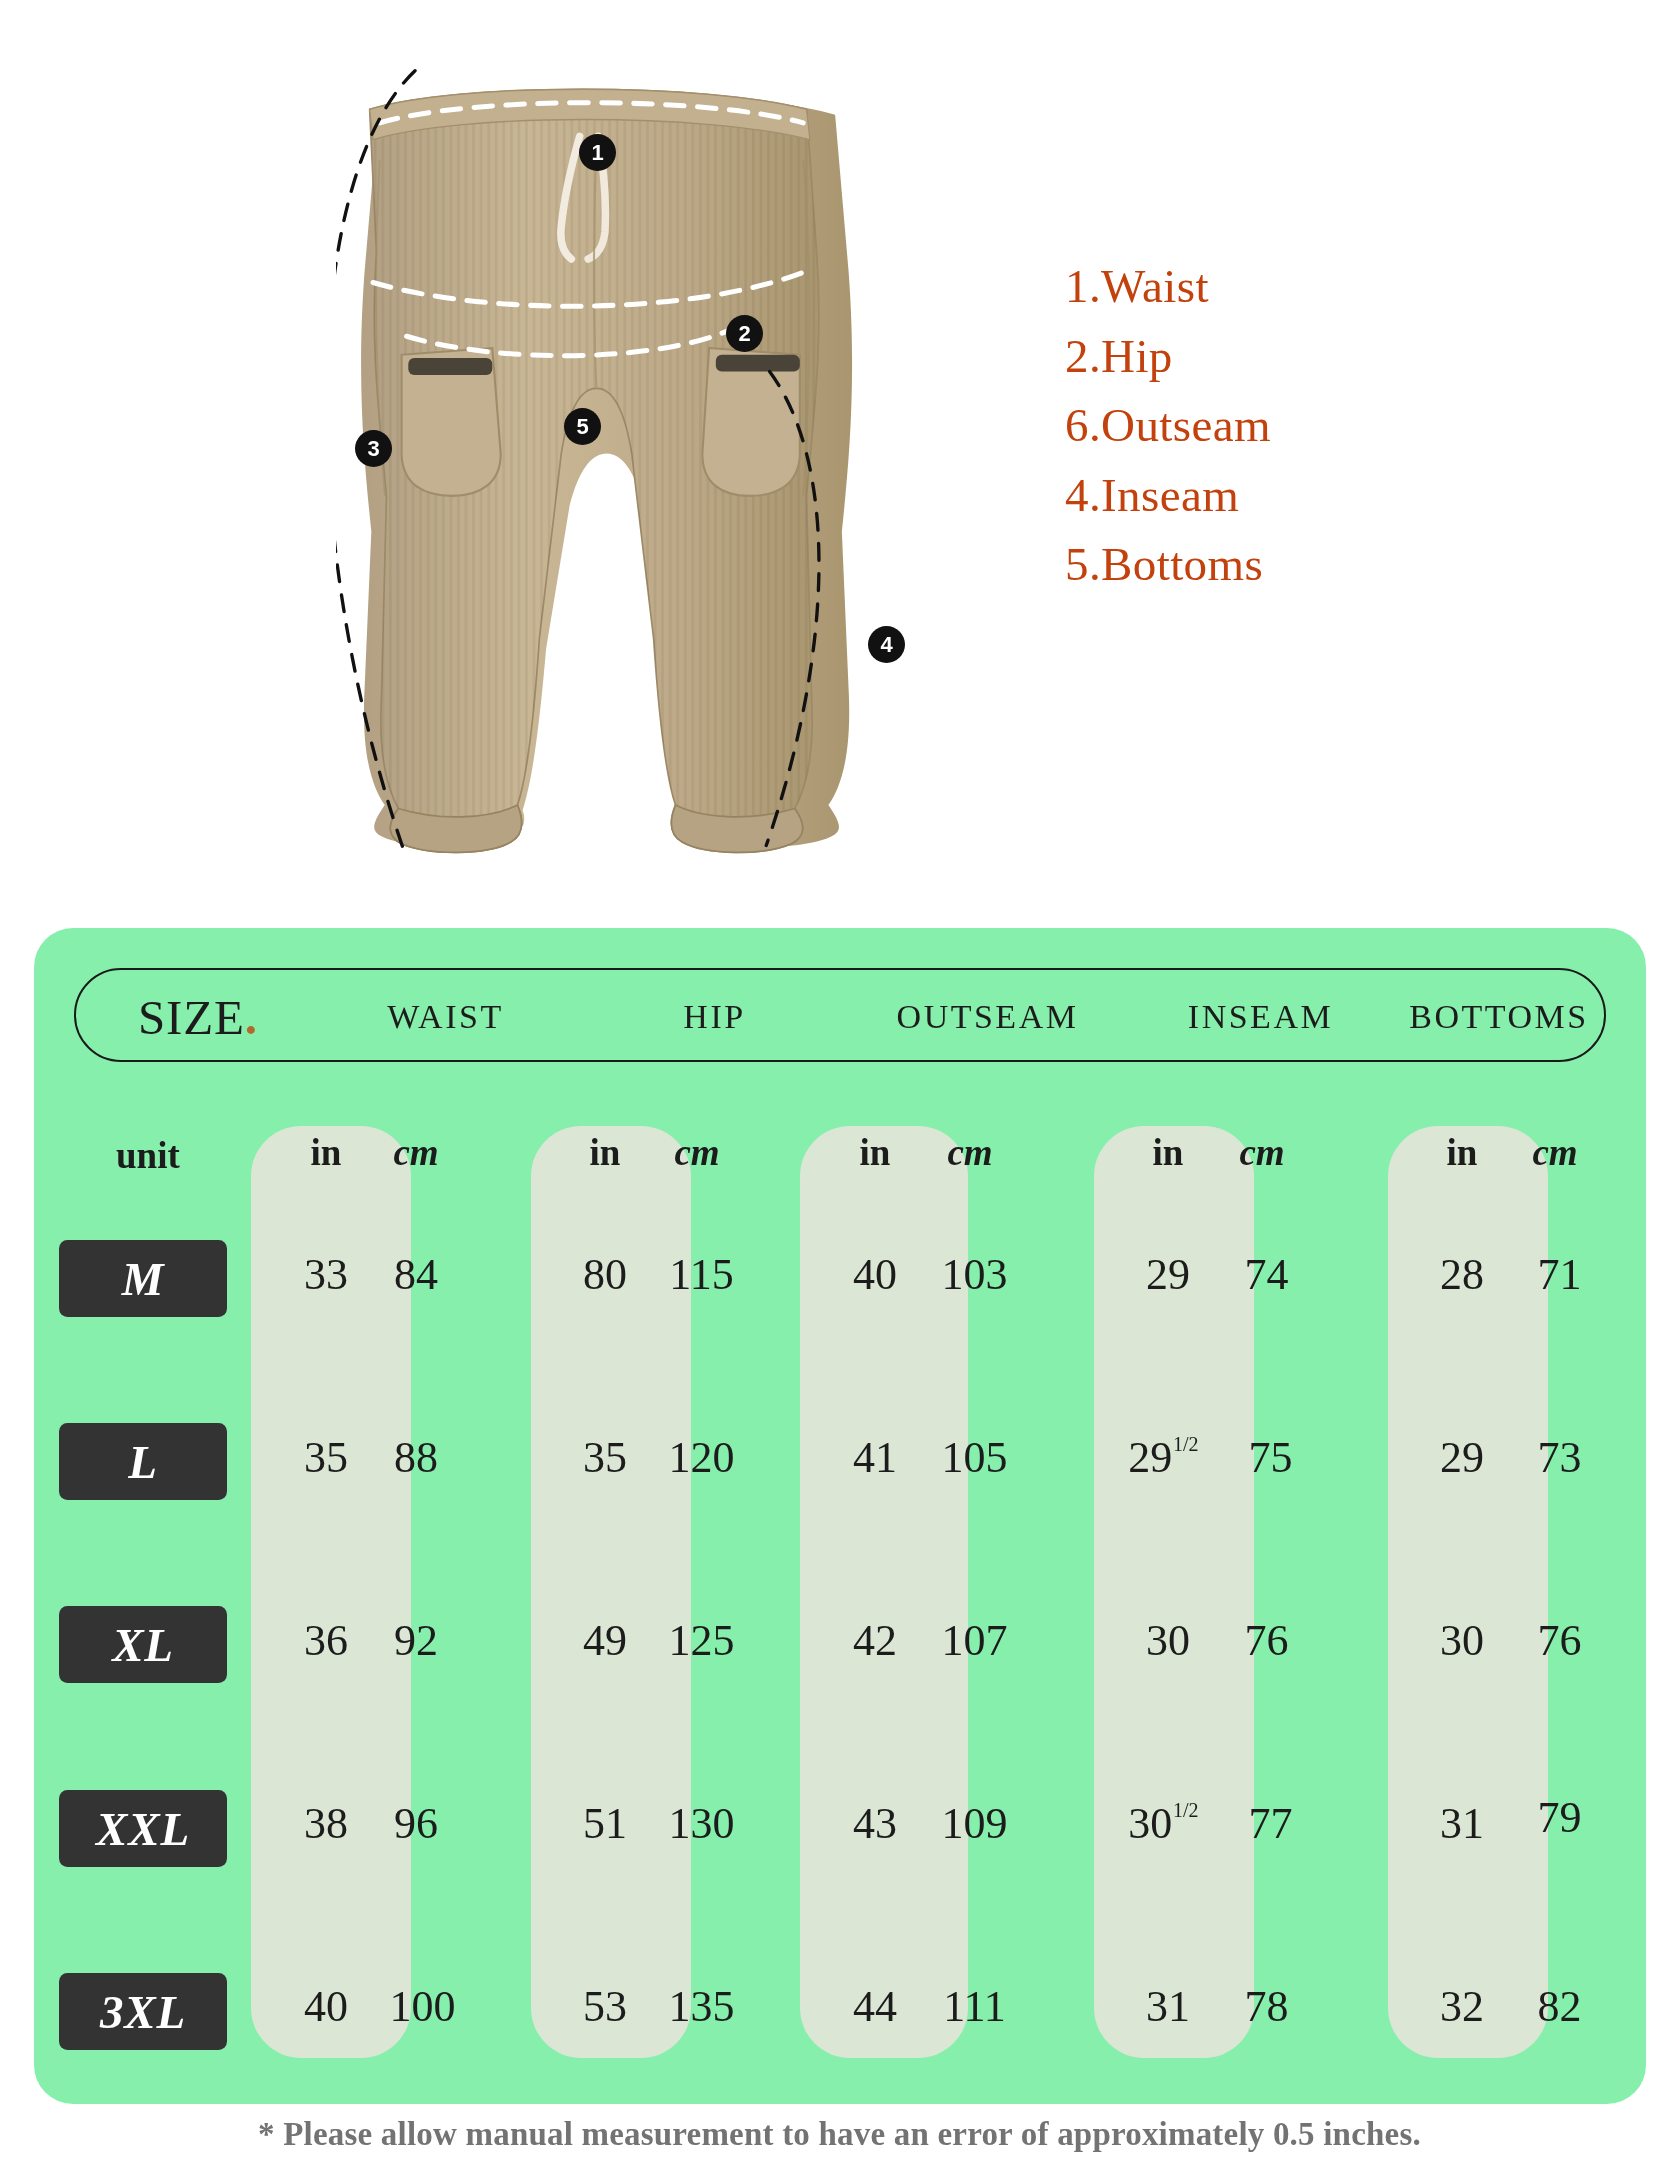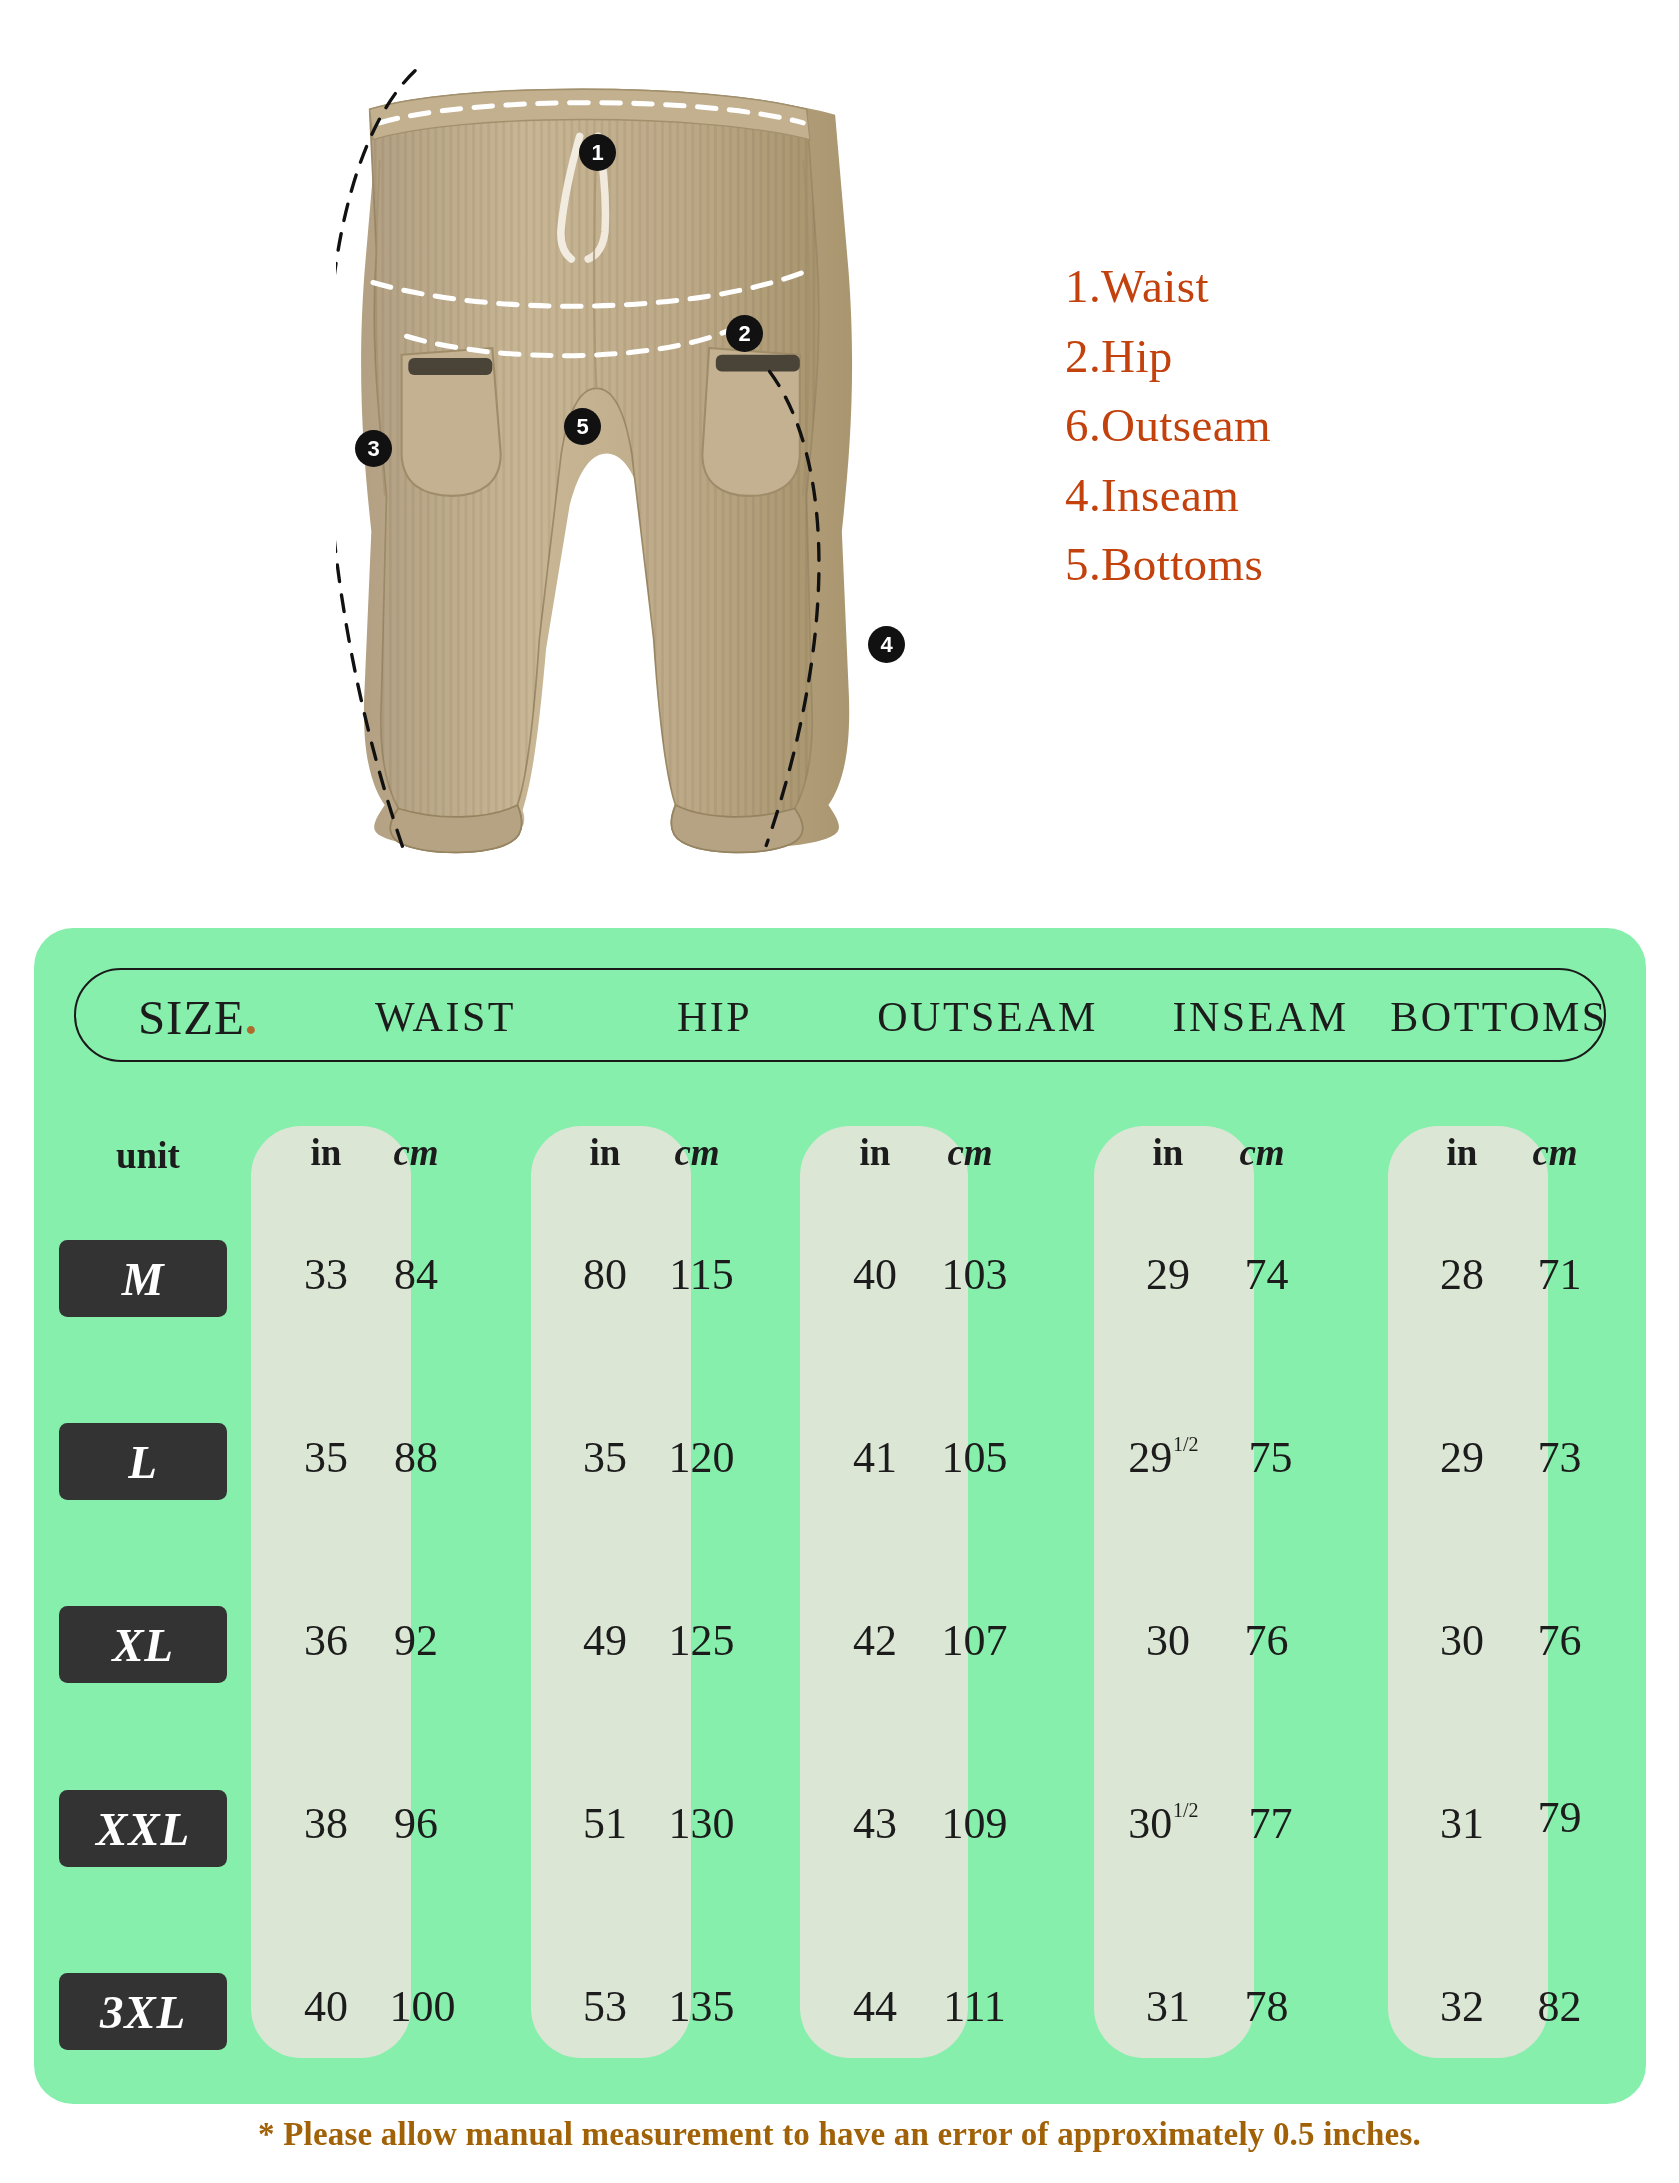--- a/index.html
+++ b/index.html
@@ -83,21 +83,21 @@
     box-sizing: border-box;
   }
   .hdr-cell {
     position: absolute;
     top: 0;
     height: 94px;
     display: flex;
     align-items: center;
     justify-content: center;
     font-family: "Liberation Serif", serif;
-    font-size: 42px;
+    font-size: 34px;
     letter-spacing: 2.5px;
     color: #1c1c1c;
   }
   #hdr-size {
     left: 8.4px;
     width: 227px;
     font-size: 49px;
     letter-spacing: 0.8px;
     font-weight: normal;
   }
@@ -178,21 +178,21 @@
   
   #footnote {
     position: absolute;
     left: 0;
     top: 2116px;
     width: 1679px;
     text-align: center;
     font-family: "Liberation Serif", serif;
     font-weight: bold;
     font-size: 33px;
-    color: #a16207;
+    color: #737373;
     letter-spacing: 0.2px;
   }
 </style>
 </head>
 <body>
 
 <div id="top-section">
 
   <div id="pants-figure">
     <svg width="521" height="815" viewBox="0 0 620 970" xmlns="http://www.w3.org/2000/svg">

